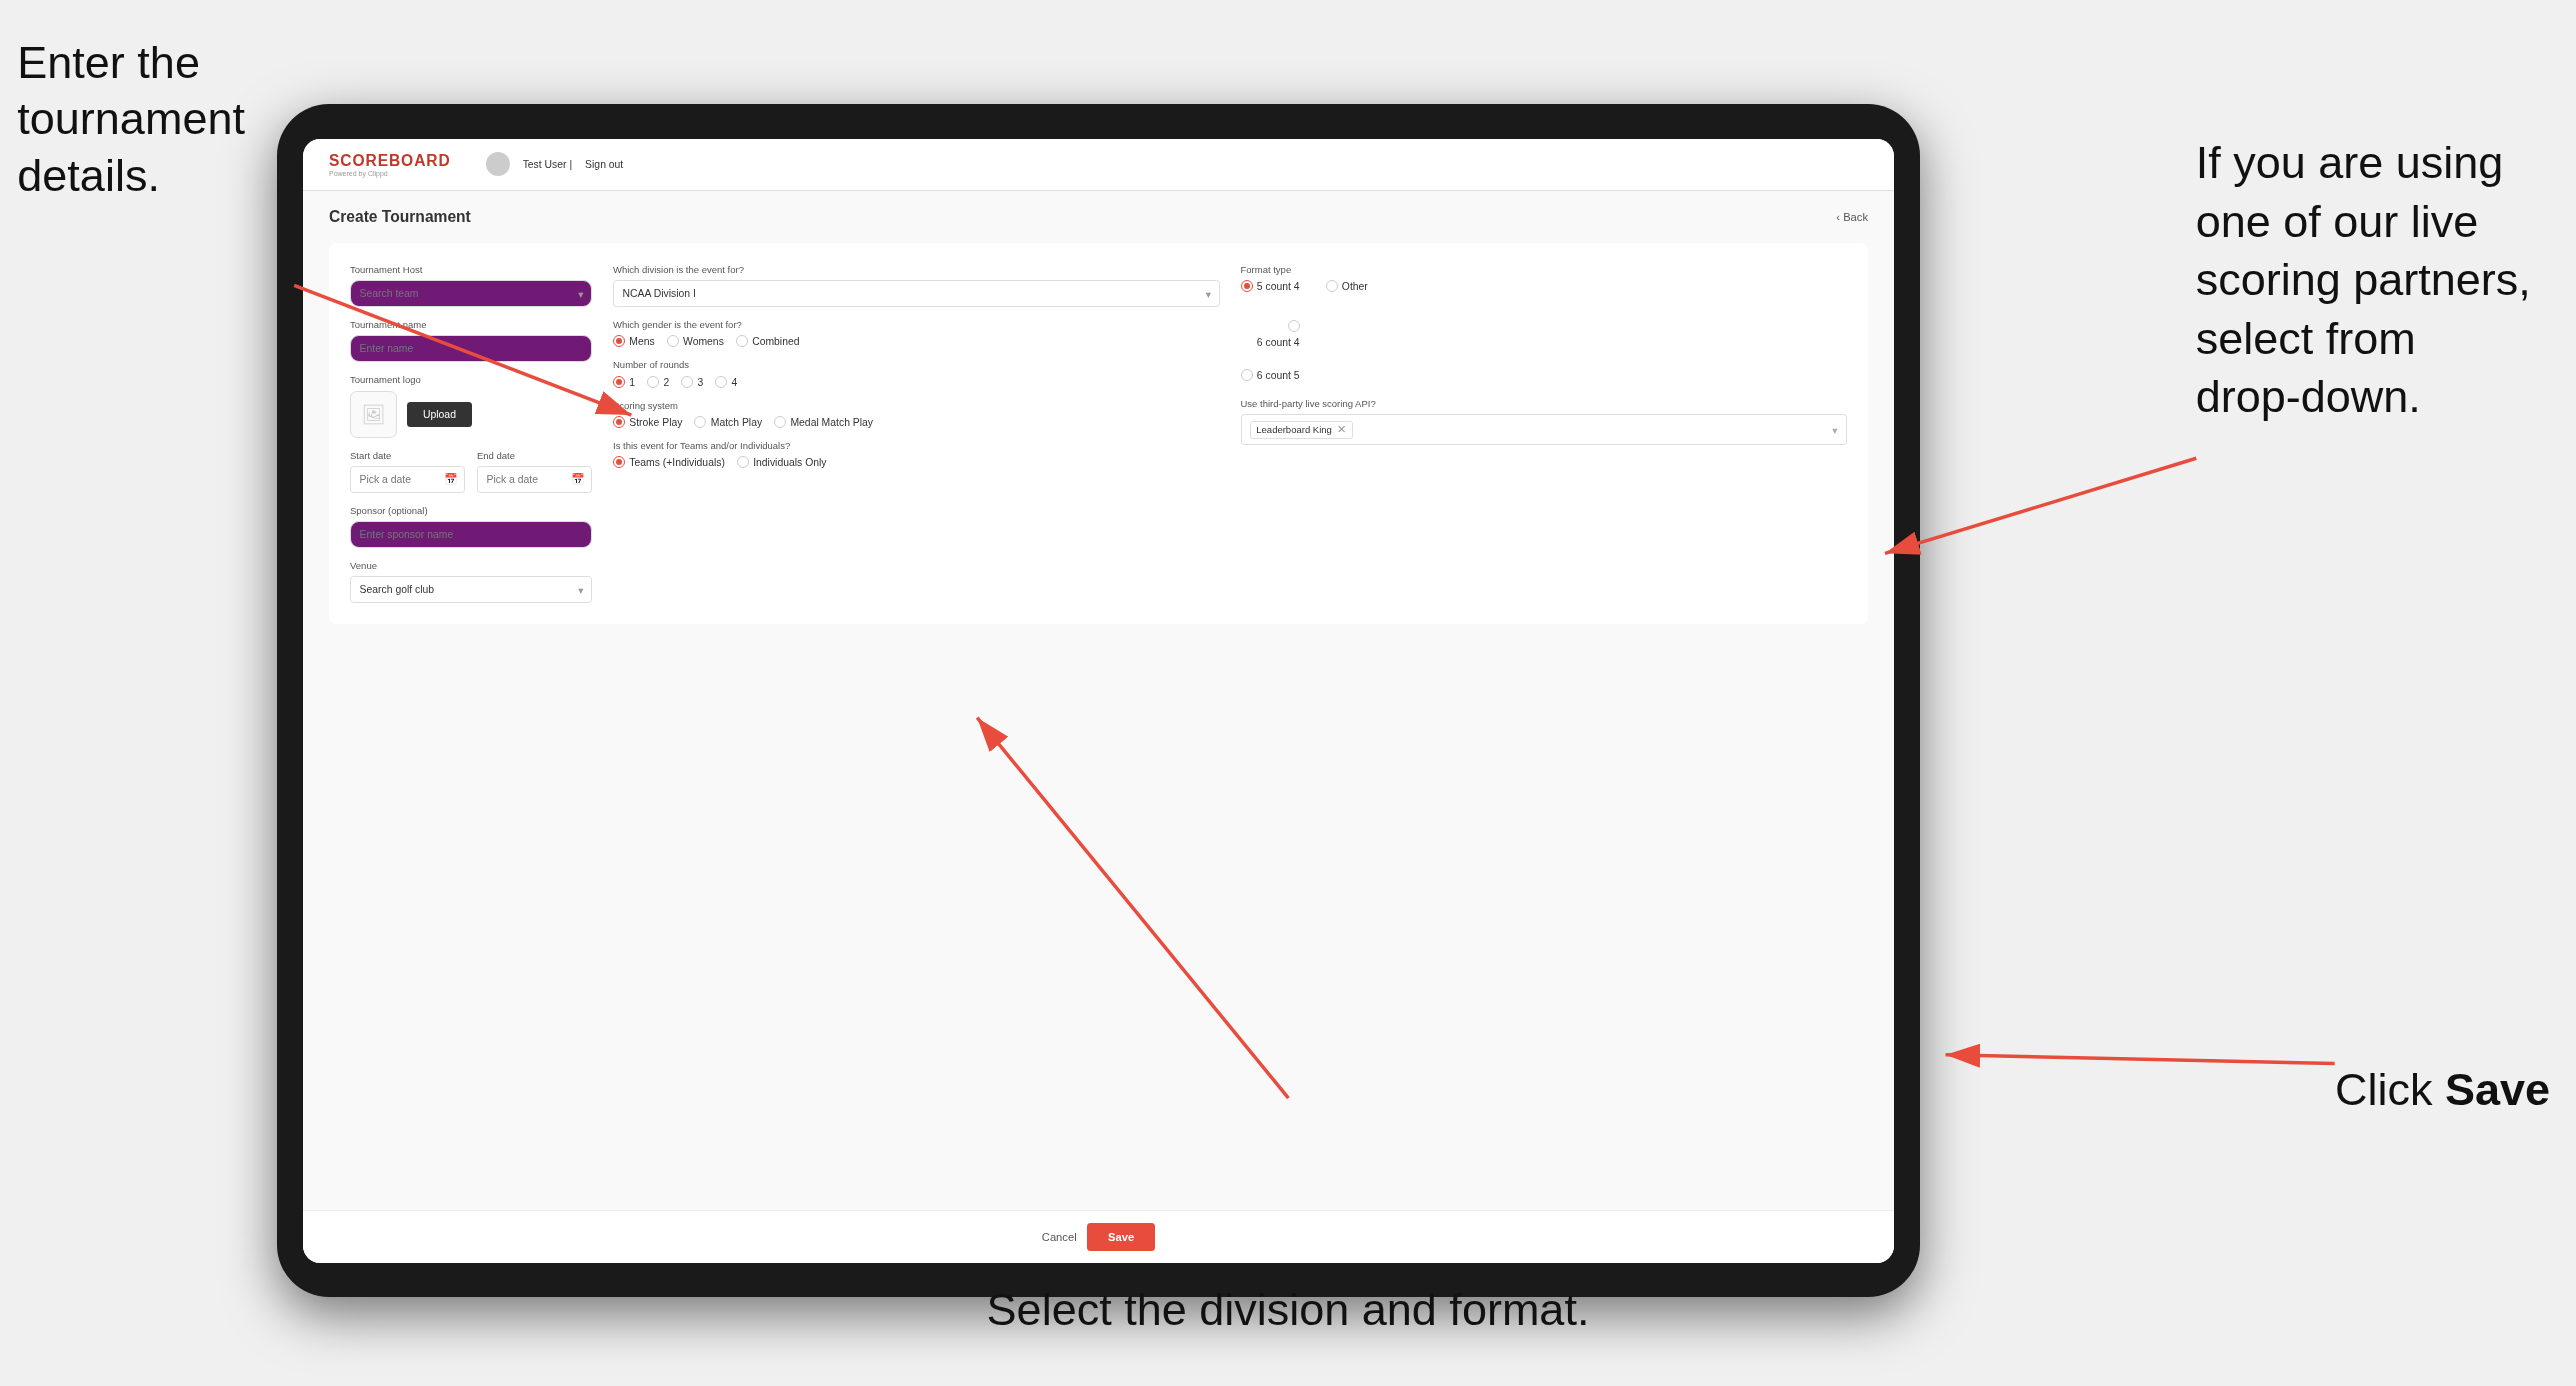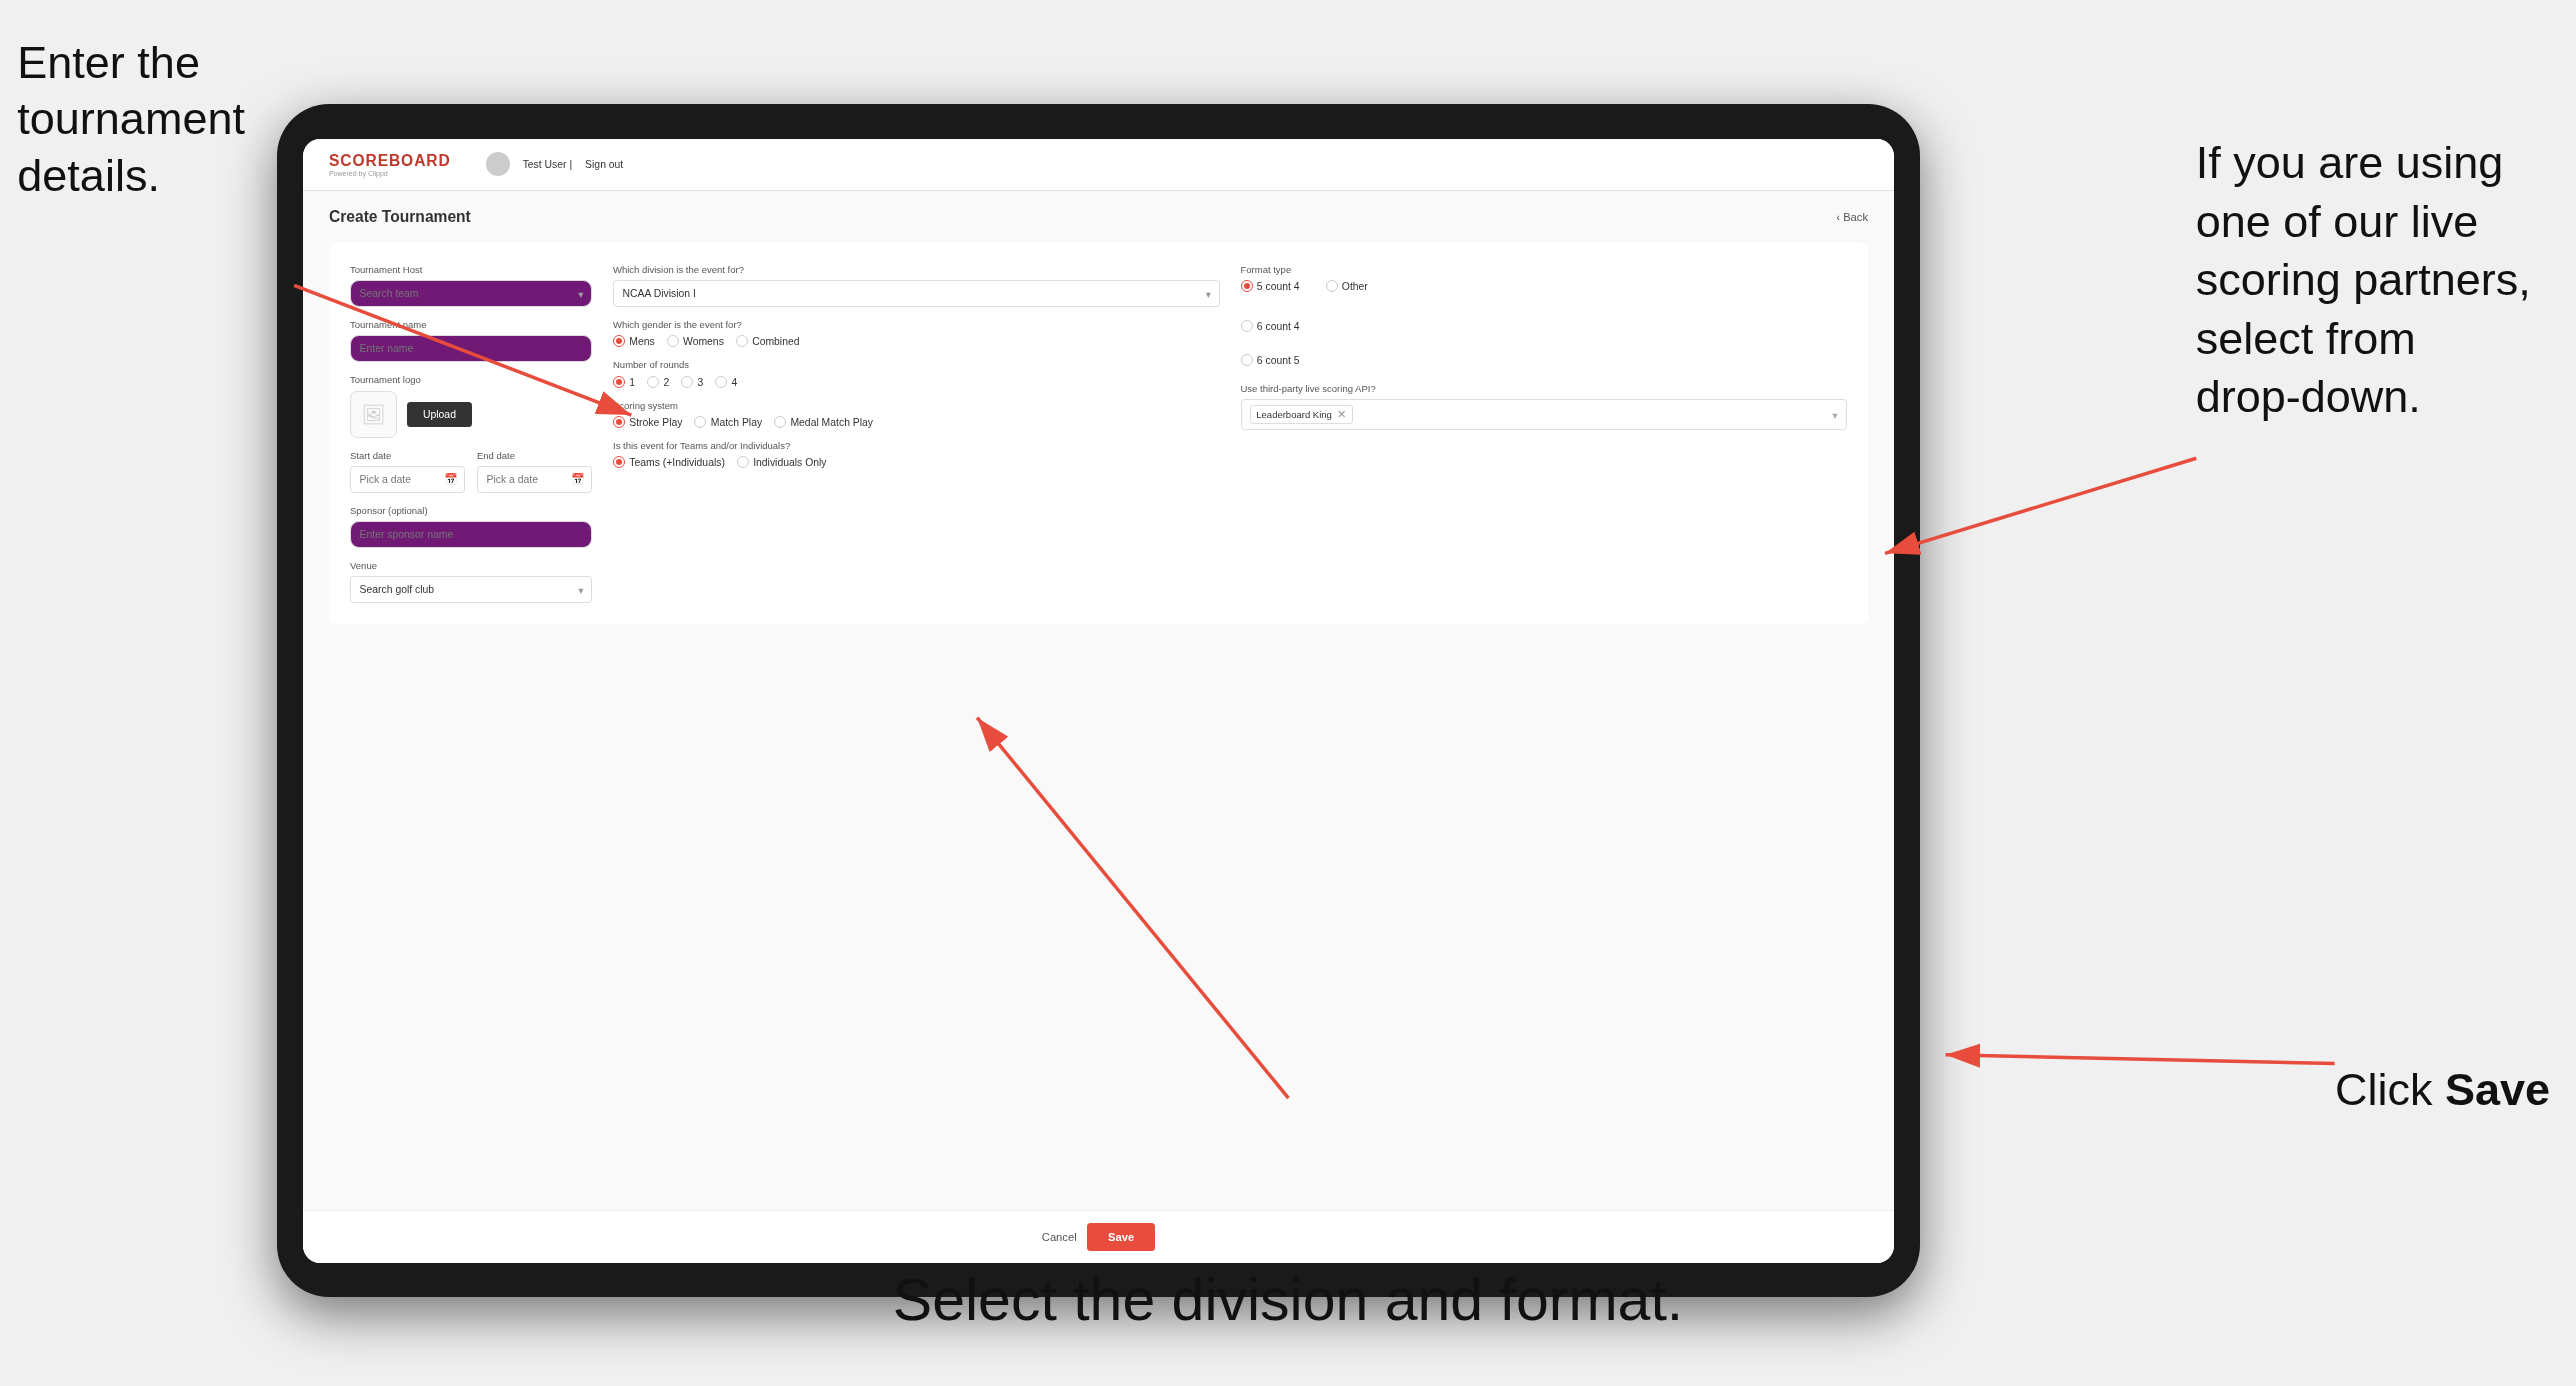--- a/index.html
+++ b/index.html
@@ -534,21 +534,21 @@
 
             <div>
               <div class="form-label">Format type</div>
               <div style="display:flex; gap:26px; margin-top:3.5px;">
                 <div>
                   <label class="radio-item" style="margin-bottom:7px;">
                     <span class="radio-circle selected"></span>
                     <span>5 count 4</span>
                   </label>
                   <br>
-                  <label class="radio-item" style="margin-top:5.2px;">
+                  <label class="radio-item" style="margin-top:5.2px;flex-direction:column;">
                     <span class="radio-circle"></span>
                     <span>6 count 4</span>
                   </label>
                   <br>
                   <label class="radio-item" style="margin-top:5.2px;">
                     <span class="radio-circle"></span>
                     <span>6 count 5</span>
                   </label>
                 </div>
                 <div>
@@ -591,21 +591,21 @@
 </div>
 
 <div class="annotation annotation-tr">
   <span>If you are using<br>one of our live<br>scoring partners,<br>select from<br>drop-down.</span>
 </div>
 
 <div class="annotation" style="position:absolute; bottom:268px; right:26px; font-size:45px;">
   <span>Click </span><strong>Save</strong>
 </div>
 
-<div class="annotation" style="position:absolute; bottom:48px; left:50%; transform:translateX(-50%); white-space:nowrap; font-size:59px;">
+<div class="annotation" style="position:absolute; bottom:48px; left:50%; transform:translateX(-50%); white-space:nowrap; font-size:45px;">
   <span>Select the division and format.</span>
 </div>
 
 <svg class="arrow-svg" style="position:absolute; top:0; left:0; width:2576px; height:1386px;" viewBox="0 0 2979 1603" width="2576" height="1386">
 
   <defs>
     <marker id="arrowhead-red" markerWidth="10" markerHeight="7" refX="10" refY="3.5" orient="auto">
       <polygon points="0 0, 10 3.5, 0 7" fill="#e74c3c"></polygon>
     </marker>
     <marker id="arrowhead-red2" markerWidth="10" markerHeight="7" refX="10" refY="3.5" orient="auto">

